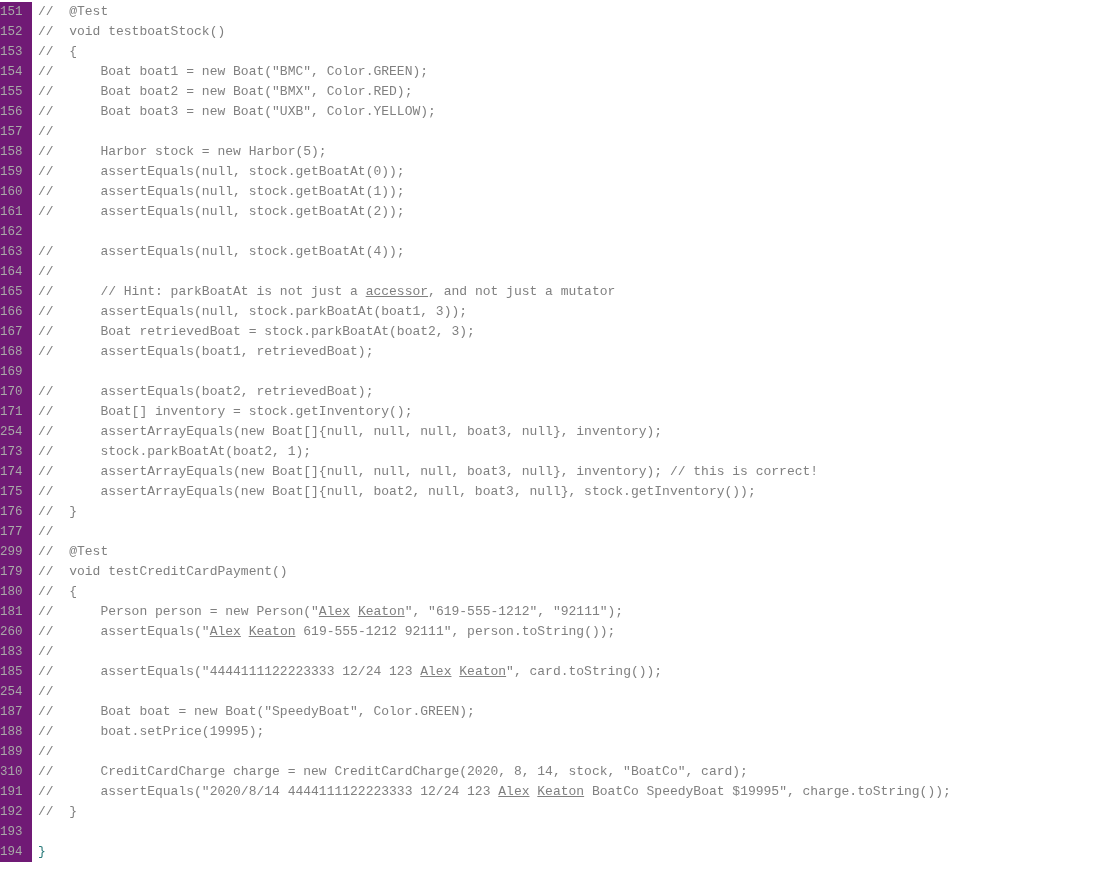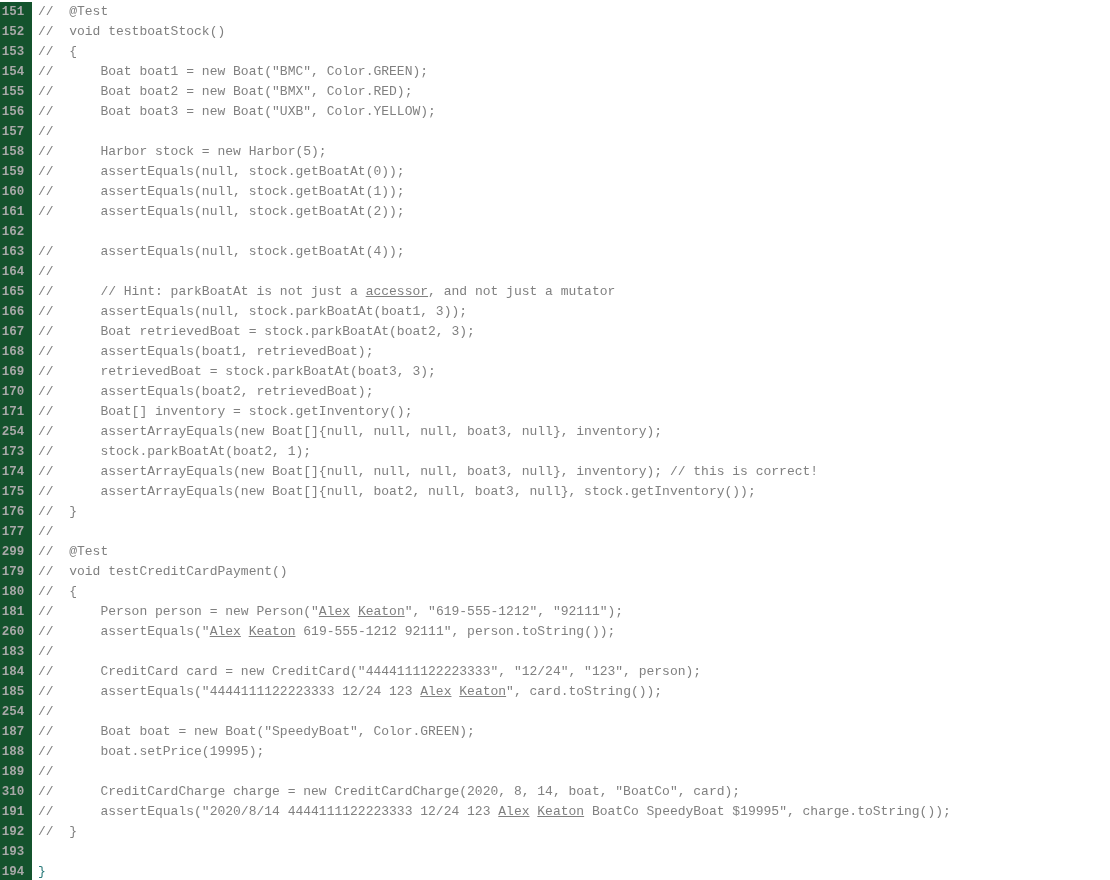--- a/index.html
+++ b/index.html
@@ -16,28 +16,27 @@
     flex-direction: column;
     padding-top: 2px;
   }
   .line {
     display: flex;
     align-items: baseline;
     height: 20px;
   }
   .gutter {
     width: 32px;
-    text-align: center;
+    text-align: left;
     color: #a8a8a8;
     padding-right: 6px;
     user-select: none;
     flex-shrink: 0;
-    background: #14532d;
+    background: #701a75;
     font-size: 12.5px;
-    font-weight: bold;
   }
   .code {
     padding-left: 6px;
     color: #2a7a7a;
   }
   .code span { white-space: pre; }
   .c-comment { color: #808080; }
   .c-default { color: #2a7a7a; }
   .squiggle {
     text-decoration-line: underline;
@@ -117,21 +116,20 @@
     <div class="line">
       <div class="gutter">167</div>
       <div class="code"><span class="c-comment">// </span><span class="c-comment">     Boat retrievedBoat = stock.parkBoatAt(boat2, 3);</span></div>
     </div>
     <div class="line">
       <div class="gutter">168</div>
       <div class="code"><span class="c-comment">// </span><span class="c-comment">     assertEquals(boat1, retrievedBoat);</span></div>
     </div>
     <div class="line">
       <div class="gutter">169</div>
-      <div class="code"><span class="c-comment">// </span><span class="c-comment">     retrievedBoat = stock.parkBoatAt(boat3, 3);</span></div>
     </div>
     <div class="line">
       <div class="gutter">170</div>
       <div class="code"><span class="c-comment">// </span><span class="c-comment">     assertEquals(boat2, retrievedBoat);</span></div>
     </div>
     <div class="line">
       <div class="gutter">171</div>
       <div class="code"><span class="c-comment">// </span><span class="c-comment">     Boat[] inventory = stock.getInventory();</span></div>
     </div>
     <div class="line">
@@ -176,24 +174,20 @@
     </div>
     <div class="line">
       <div class="gutter">260</div>
       <div class="code"><span class="c-comment">// </span><span class="c-comment">     assertEquals("</span><span class="c-comment squiggle">Alex</span><span class="c-comment"> </span><span class="c-comment squiggle">Keaton</span><span class="c-comment"> 619-555-1212 92111", person.toString());</span></div>
     </div>
     <div class="line">
       <div class="gutter">183</div>
       <div class="code"><span class="c-comment">//</span></div>
     </div>
     <div class="line">
-      <div class="gutter">184</div>
-      <div class="code"><span class="c-comment">// </span><span class="c-comment">     CreditCard card = new CreditCard("4444111122223333", "12/24", "123", person);</span></div>
-    </div>
-    <div class="line">
       <div class="gutter">185</div>
       <div class="code"><span class="c-comment">// </span><span class="c-comment">     assertEquals("4444111122223333 12/24 123 </span><span class="c-comment squiggle">Alex</span><span class="c-comment"> </span><span class="c-comment squiggle">Keaton</span><span class="c-comment">", card.toString());</span></div>
     </div>
     <div class="line">
       <div class="gutter">254</div>
       <div class="code"><span class="c-comment">//</span></div>
     </div>
     <div class="line">
       <div class="gutter">187</div>
       <div class="code"><span class="c-comment">// </span><span class="c-comment">     Boat boat = new Boat("SpeedyBoat", Color.GREEN);</span></div>
@@ -201,21 +195,21 @@
     <div class="line">
       <div class="gutter">188</div>
       <div class="code"><span class="c-comment">// </span><span class="c-comment">     boat.setPrice(19995);</span></div>
     </div>
     <div class="line">
       <div class="gutter">189</div>
       <div class="code"><span class="c-comment">//</span></div>
     </div>
     <div class="line">
       <div class="gutter">310</div>
-      <div class="code"><span class="c-comment">// </span><span class="c-comment">     CreditCardCharge charge = new CreditCardCharge(2020, 8, 14, boat, "BoatCo", card);</span></div>
+      <div class="code"><span class="c-comment">// </span><span class="c-comment">     CreditCardCharge charge = new CreditCardCharge(2020, 8, 14, stock, "BoatCo", card);</span></div>
     </div>
     <div class="line">
       <div class="gutter">191</div>
       <div class="code"><span class="c-comment">// </span><span class="c-comment">     assertEquals("2020/8/14 4444111122223333 12/24 123 </span><span class="c-comment squiggle">Alex</span><span class="c-comment"> </span><span class="c-comment squiggle">Keaton</span><span class="c-comment"> BoatCo SpeedyBoat $19995", charge.toString());</span></div>
     </div>
     <div class="line">
       <div class="gutter">192</div>
       <div class="code"><span class="c-comment">// </span><span class="c-comment"> }</span></div>
     </div>
     <div class="line">

